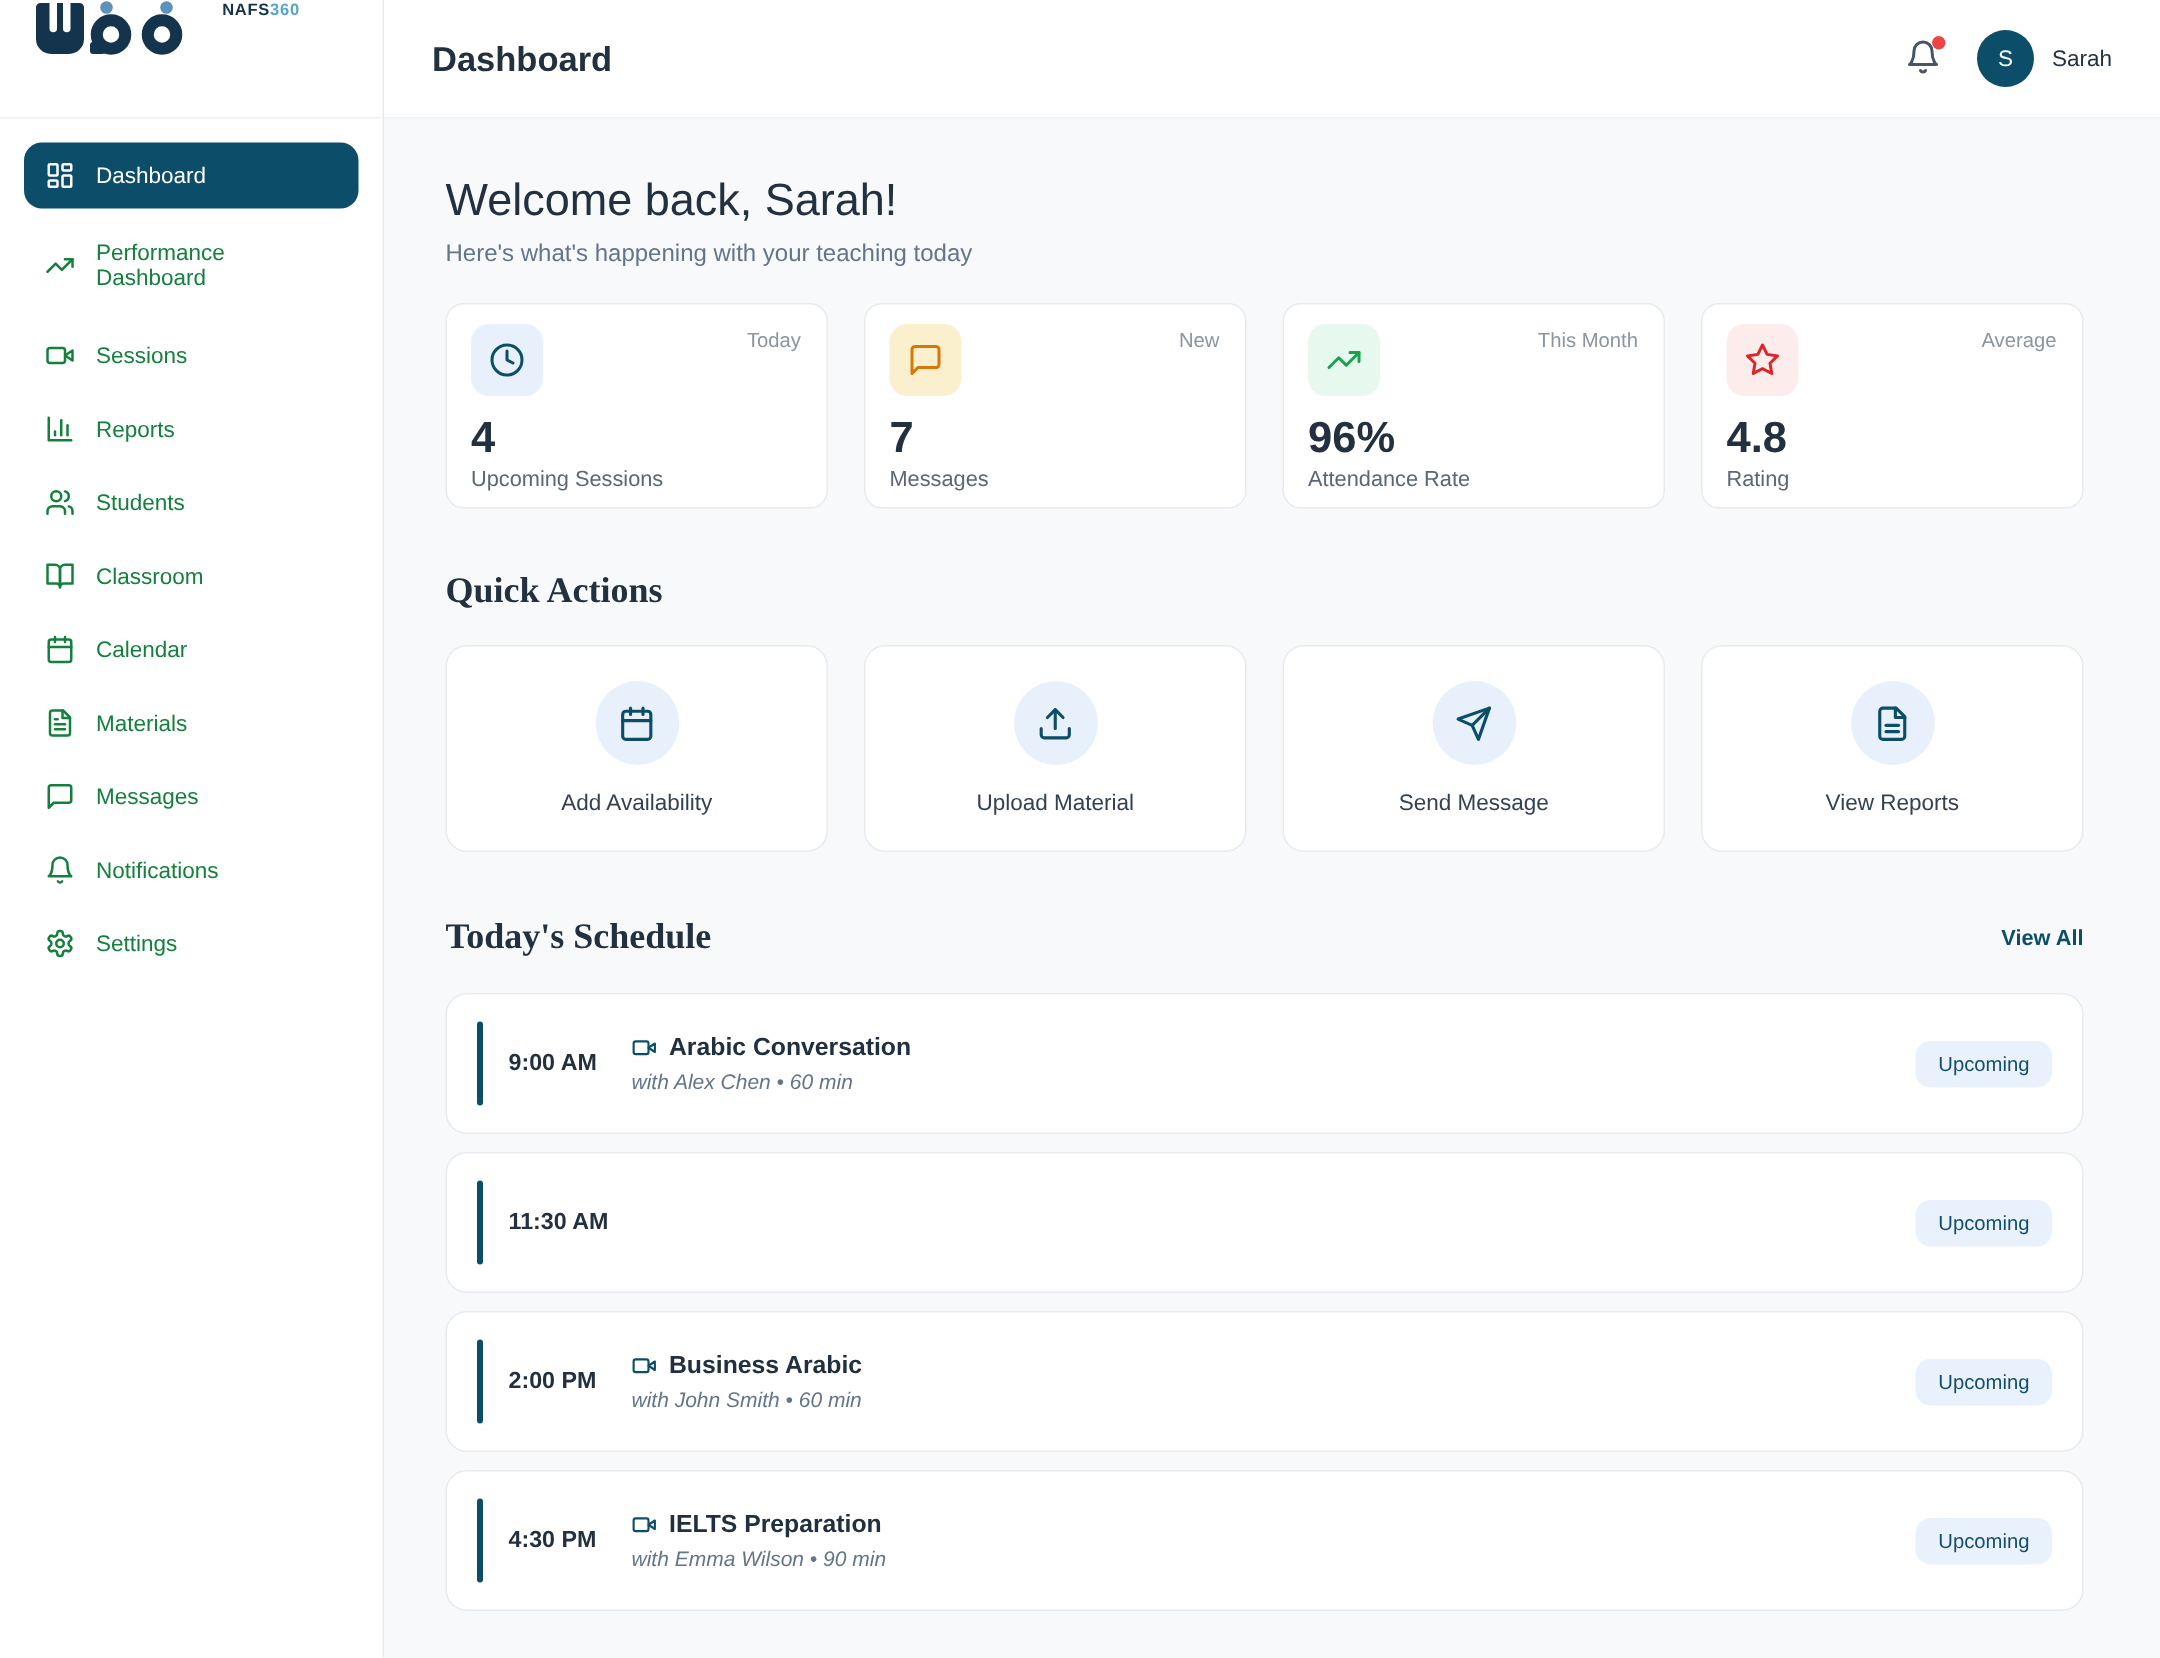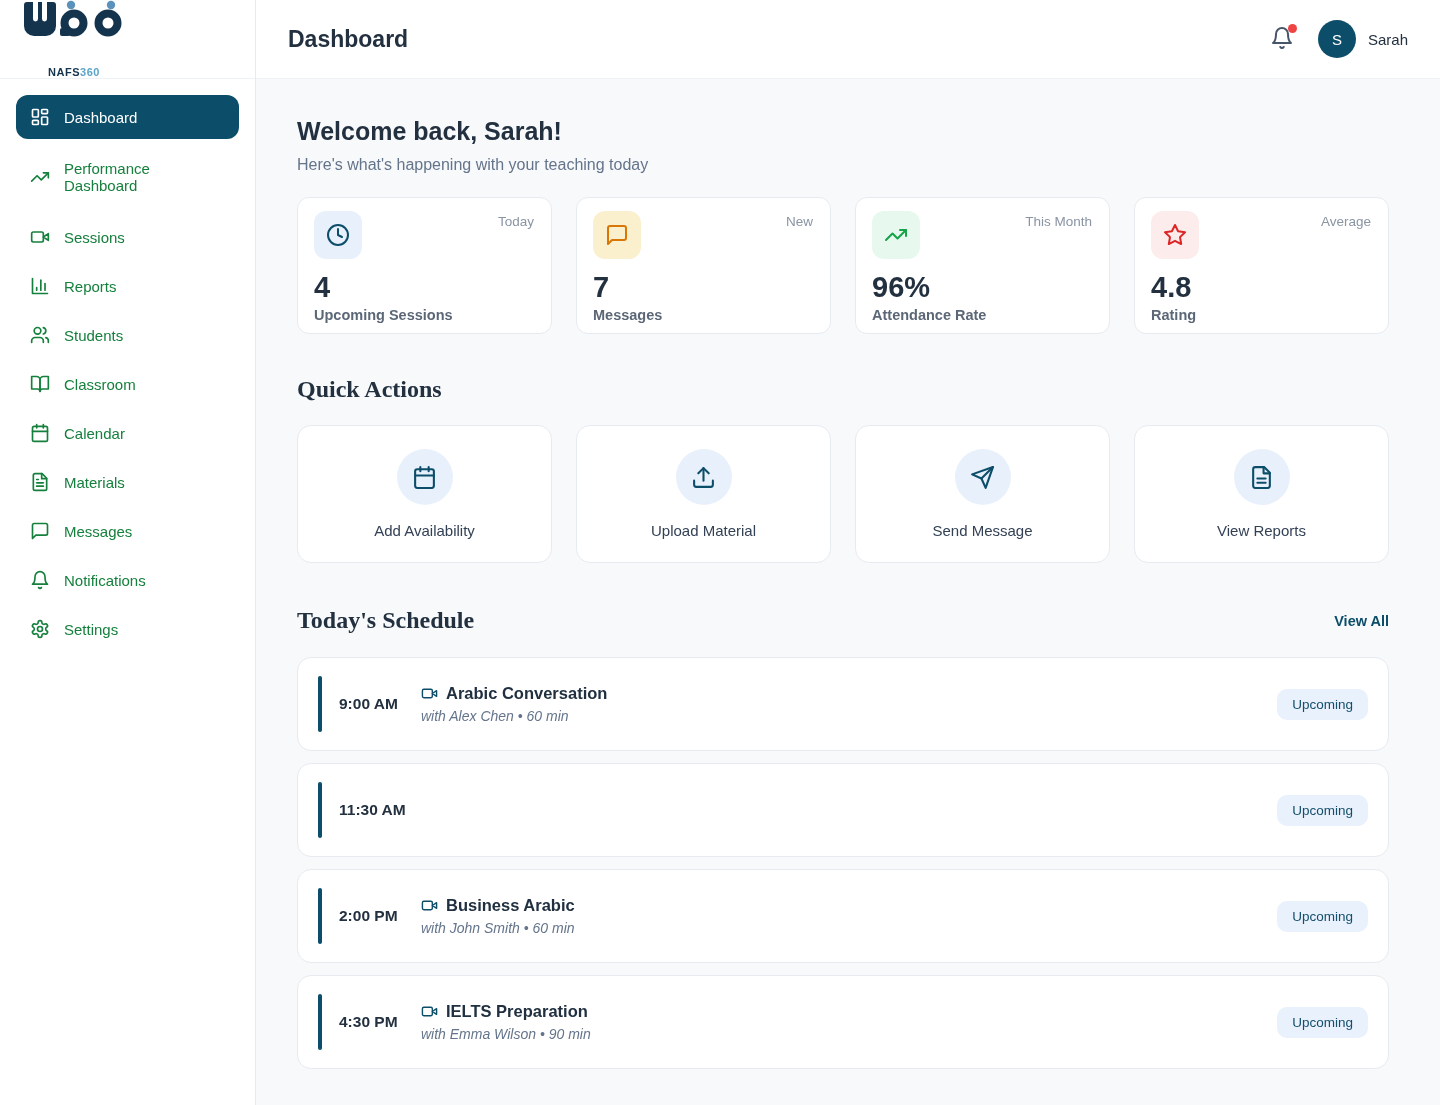--- a/index.html
+++ b/index.html
@@ -3,22 +3,22 @@
 <meta charset="utf-8">
 <style>
   * { margin:0; padding:0; box-sizing:border-box; }
   html,body { width:1440px; height:1105px; overflow:hidden;
     font-family:"Liberation Sans","DejaVu Sans",sans-serif;
     background:#f7f9fb; color:#1f2d3d; }
 
   
   .sidebar { position:fixed; left:0; top:0; width:256px; height:1105px;
     background:#ffffff; border-right:1px solid #e7ebf0; z-index:5; }
-  .logo-wrap { height:79px; display:flex; flex-direction:column; align-items:flex-start;
-    justify-content:space-between; padding-left:24px; border-bottom:1px solid #eef1f5; }
+  .logo-wrap { height:79px; display:flex; flex-direction:row; align-items:flex-start;
+    justify-content:flex-start; padding-left:24px; border-bottom:1px solid #eef1f5; }
   .logo-sub { width:100px; text-align:center; font-size:11px; font-weight:bold;
     letter-spacing:.5px; color:#14344e; margin-top:1px; }
   .logo-sub .suffix { color:#5ba3c9; }
   .nav { padding:16px; }
   .nav-item { display:flex; align-items:center; gap:14px; height:44px; padding:0 14px;
     border-radius:12px; color:#15803d; font-size:15px; cursor:pointer; margin-bottom:5px; }
   .nav-item.gap-after { margin-bottom:16px; }
   .nav-item.active { background:#0c4d69; color:#ffffff; }
   .nav-item svg { flex:0 0 auto; }
 
@@ -31,36 +31,36 @@
   .bell-wrap { position:relative; width:26px; height:26px; cursor:pointer; }
   .bell-dot { position:absolute; top:-2px; right:-1px; width:9px; height:9px;
     border-radius:50%; background:#ef4444; }
   .user-chip { display:flex; align-items:center; gap:12px; cursor:pointer; }
   .avatar { width:38px; height:38px; border-radius:50%; background:#0c4d69; color:#fff;
     display:flex; align-items:center; justify-content:center; font-size:15px; }
   .user-name { font-size:15px; color:#22303f; }
 
   
   .main { margin-left:256px; padding:38px 51px 30px 41px; padding-top:117px; }
-  .welcome-title { font-size:25px; font-weight:bold; color:#22303f; }
+  .welcome-title { font-size:30px; font-weight:normal; color:#22303f; }
   .welcome-sub { font-size:16px; color:#64748b; margin-top:10px; }
 
   
   .stats-row { display:flex; gap:24px; margin-top:23px; }
   .stat-card { flex:1; background:#fff; border:1px solid #e7ebf0; border-radius:12px;
     height:137px; padding:13px 16px; position:relative; }
   .stat-tag { position:absolute; top:16px; right:17px; font-size:13.5px; color:#8a94a3; }
   .icon-box { width:48px; height:48px; border-radius:12px; display:flex;
     align-items:center; justify-content:center; }
   .icon-box.blue   { background:#e8f1fb; }
   .icon-box.amber  { background:#fbf0ce; }
   .icon-box.green  { background:#e7f8ee; }
   .icon-box.red    { background:#fdecec; }
   .stat-value { font-size:29px; font-weight:bold; color:#22303f; margin-top:13px; line-height:1.1; }
-  .stat-label { font-size:14.5px; color:#5b6777; margin-top:3px;font-weight:bold; }
+  .stat-label { font-size:14.5px; color:#5b6777; margin-top:3px; }
 
   
   .section-title { font-size:24px; font-weight:bold; color:#22303f;font-family:Liberation Serif, serif; }
   .qa-title { margin-top:42px; }
   .qa-row { display:flex; gap:24px; margin-top:22px;border-radius:18px; }
   .qa-card { flex:1; background:#fff; border:1px solid #e7ebf0; border-radius:14px;
     height:138px; display:flex; flex-direction:column; align-items:center;
     justify-content:center; gap:17px; cursor:pointer; }
   .qa-circle { width:56px; height:56px; border-radius:50%; background:#e8f1fb;
     display:flex; align-items:center; justify-content:center; }

